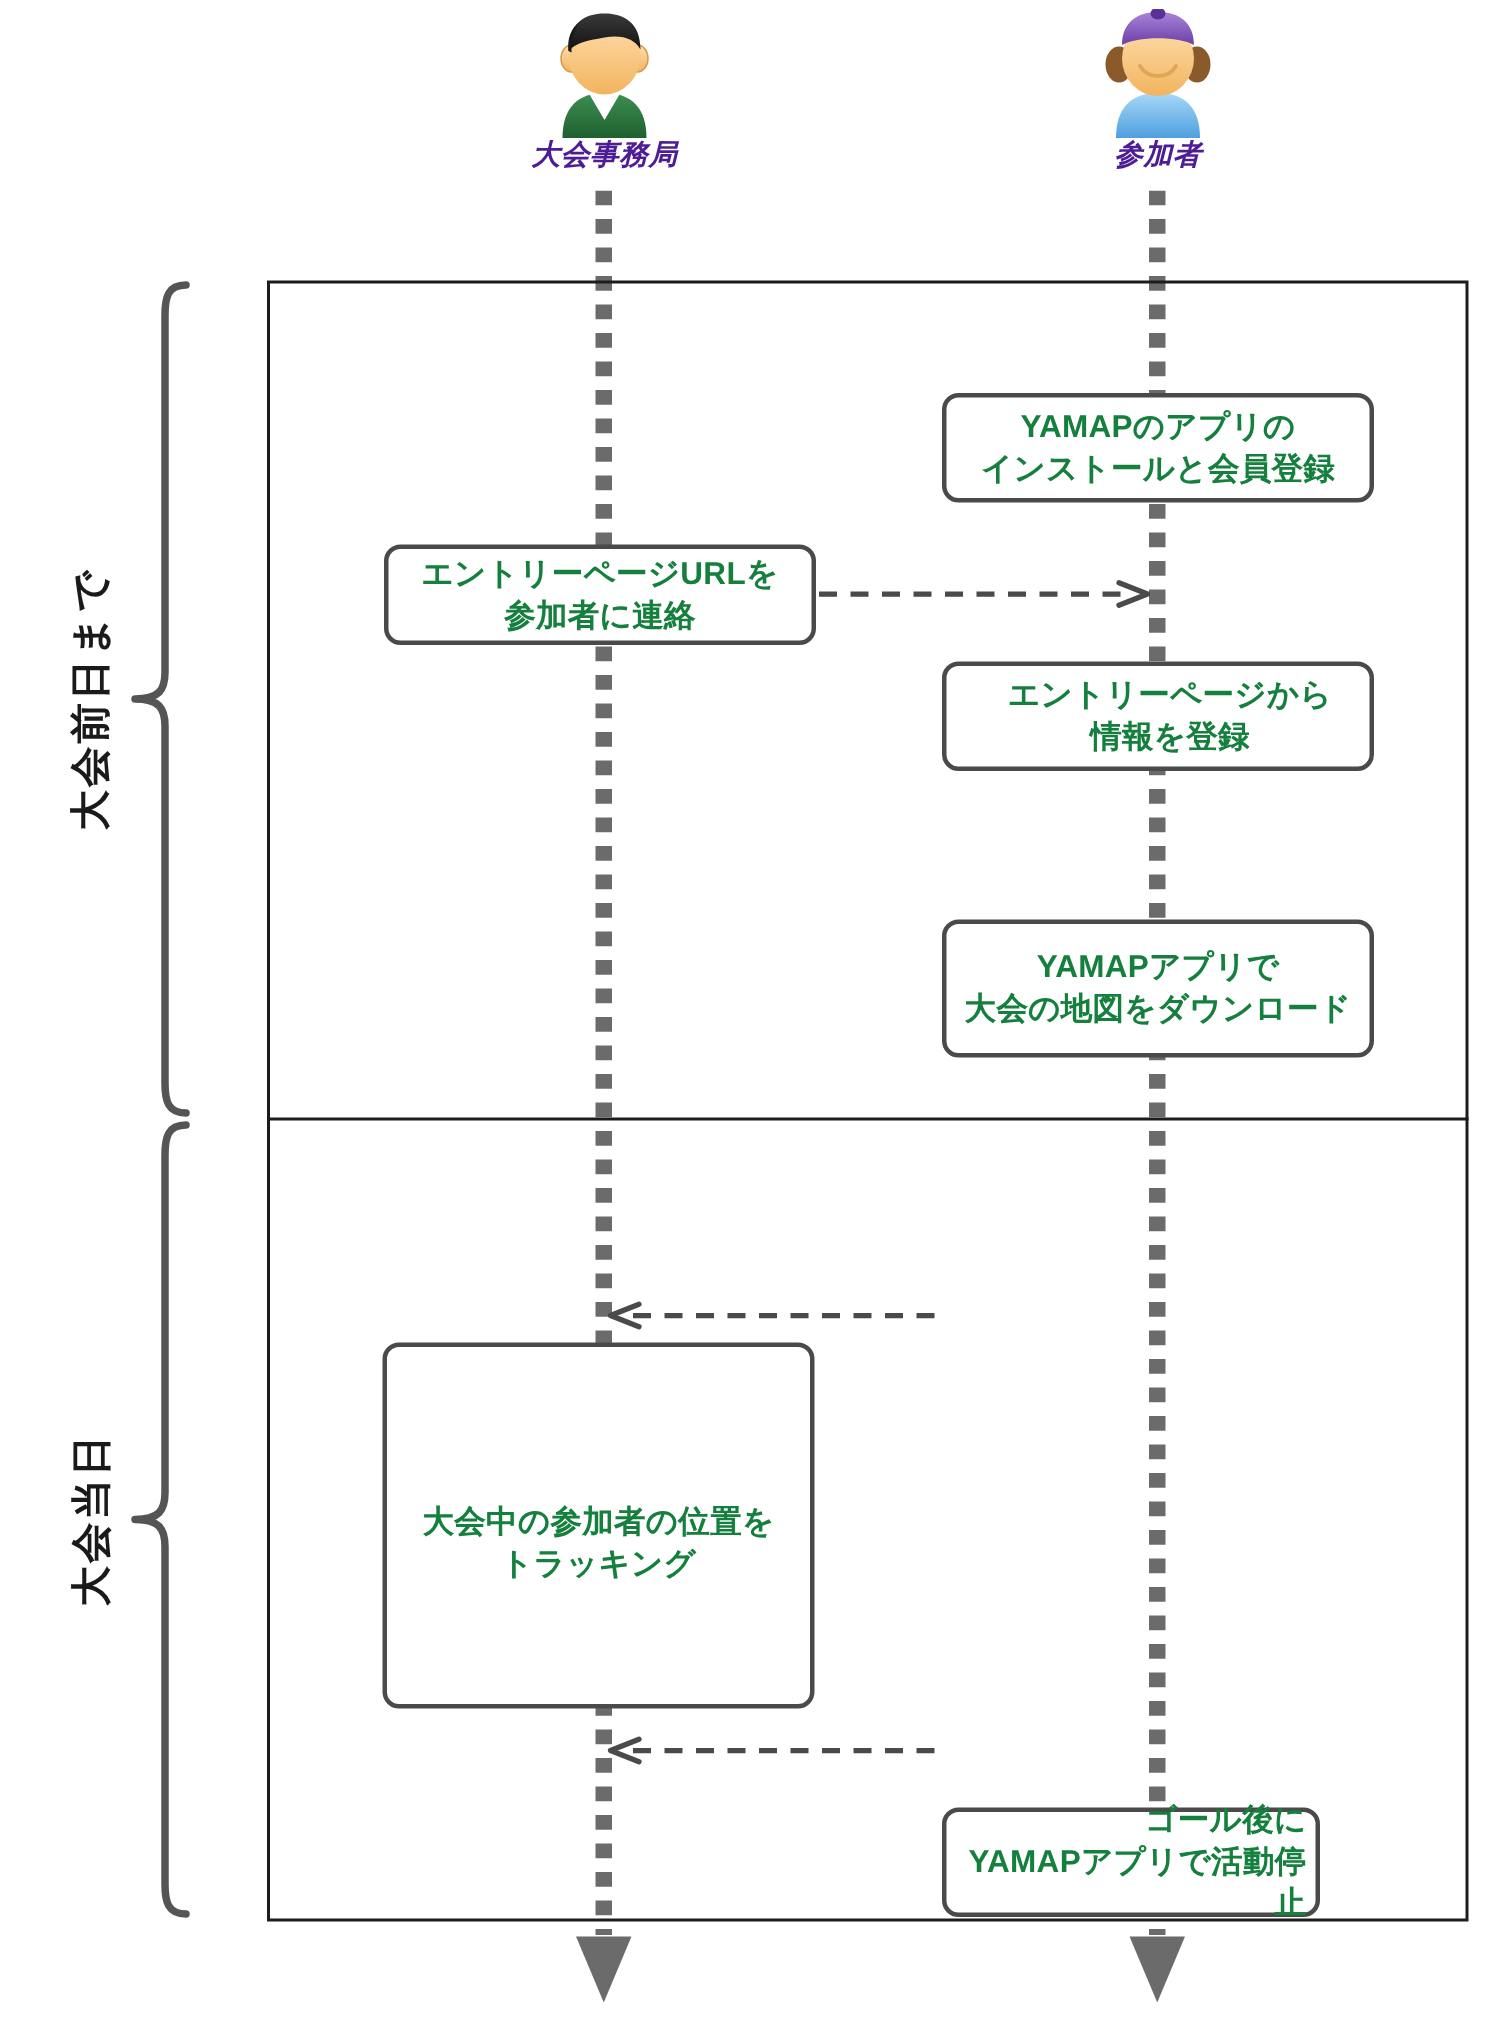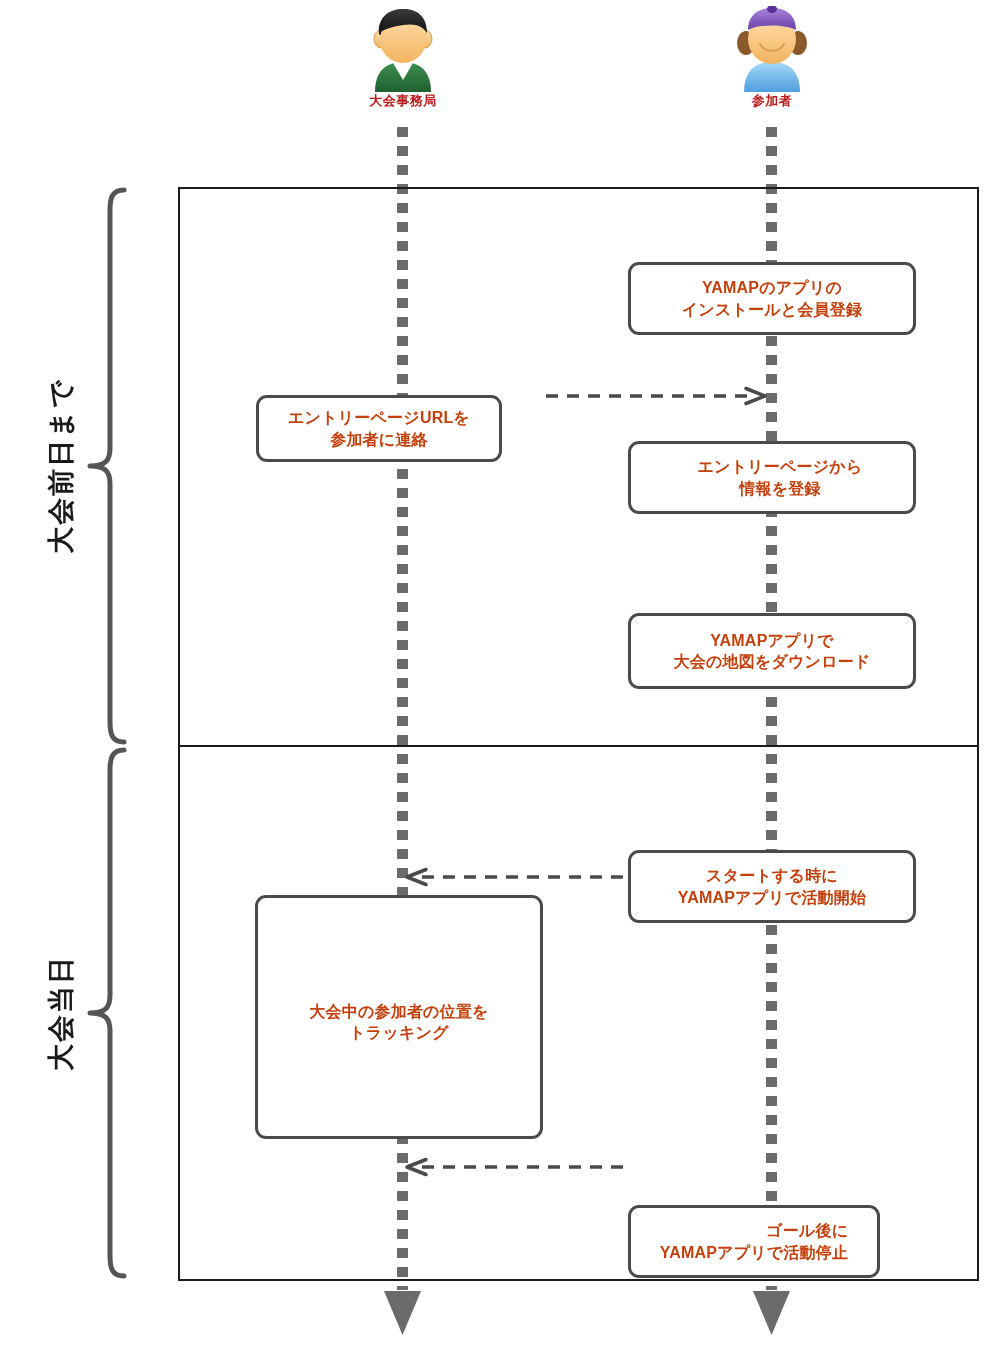--- a/index.html
+++ b/index.html
@@ -23,27 +23,28 @@
     position: absolute;
     width: 120px;
     text-align: center;
   }
   .actor-icon {
     width: 120px;
     height: 86px;
     display: block;
   }
   .actor-label {
-    font-size: 13px;
+    font-size: 19px;
     font-weight: bold;
-    color: #b91c1c;
+    color: #4c1d95;
     letter-spacing: 0.5px;
     margin-top: 2px;
     line-height: 1.1;
     white-space: nowrap;
+    font-style: italic;
   }
 
   
   .lifeline {
     position: absolute;
     width: 11px;
   }
   .lifeline-dots {
     position: absolute;
     top: 0;
@@ -112,23 +113,23 @@
     box-sizing: border-box;
     border: 3px solid #4a4a4a;
     border-radius: 11px;
     background: #ffffff;
     display: flex;
     align-items: center;
     justify-content: center;
     text-align: center;
   }
   .node-text {
-    font-size: 16px;
+    font-size: 21px;
     font-weight: bold;
-    color: #c2410c;
+    color: #15803d;
     line-height: 1.32;
     letter-spacing: 0.2px;
     white-space: pre-line;
     padding: 0 6px;
   }
   .node.tracking {
     align-items: flex-start;
     justify-content: center;
   }
   .node.tracking .node-text {
@@ -247,39 +248,35 @@
     <div class="phase-label" style="width:82px;">
       <span>大会当日</span>
     </div>
   </div>
 
   <div class="node" style="left:628px; top:262px; width:288px; height:73px;">
     <div class="node-text">YAMAPのアプリの
 インストールと会員登録</div>
   </div>
 
-  <div class="node" style="left:256px; top:363px; width:246px; height:67px;margin-top:32px;">
+  <div class="node" style="left:256px; top:363px; width:288px; height:67px;">
     <div class="node-text">エントリーページURLを
 参加者に連絡</div>
   </div>
 
   <div class="node" style="left:628px; top:441px; width:288px; height:73px;padding-left:16px;">
     <div class="node-text">エントリーページから
 情報を登録</div>
   </div>
 
-  <div class="node" style="left:628px; top:613px; width:288px; height:76px;">
+  <div class="node" style="left:628px; top:613px; width:288px; height:92px;">
     <div class="node-text">YAMAPアプリで
 大会の地図をダウンロード</div>
   </div>
 
-  <div class="node" style="left:628px; top:850px; width:288px; height:73px;">
-    <div class="node-text">スタートする時に
-YAMAPアプリで活動開始</div>
-  </div>
 
   <div class="node tracking" style="left:255px; top:895px; width:288px; height:244px;">
     <div class="node-text">大会中の参加者の位置を
 トラッキング</div>
   </div>
 
   <div class="node" style="left:628px; top:1205px; width:252px; height:73px;text-align:right;">
     <div class="node-text">ゴール後に
 YAMAPアプリで活動停止</div>
   </div>

